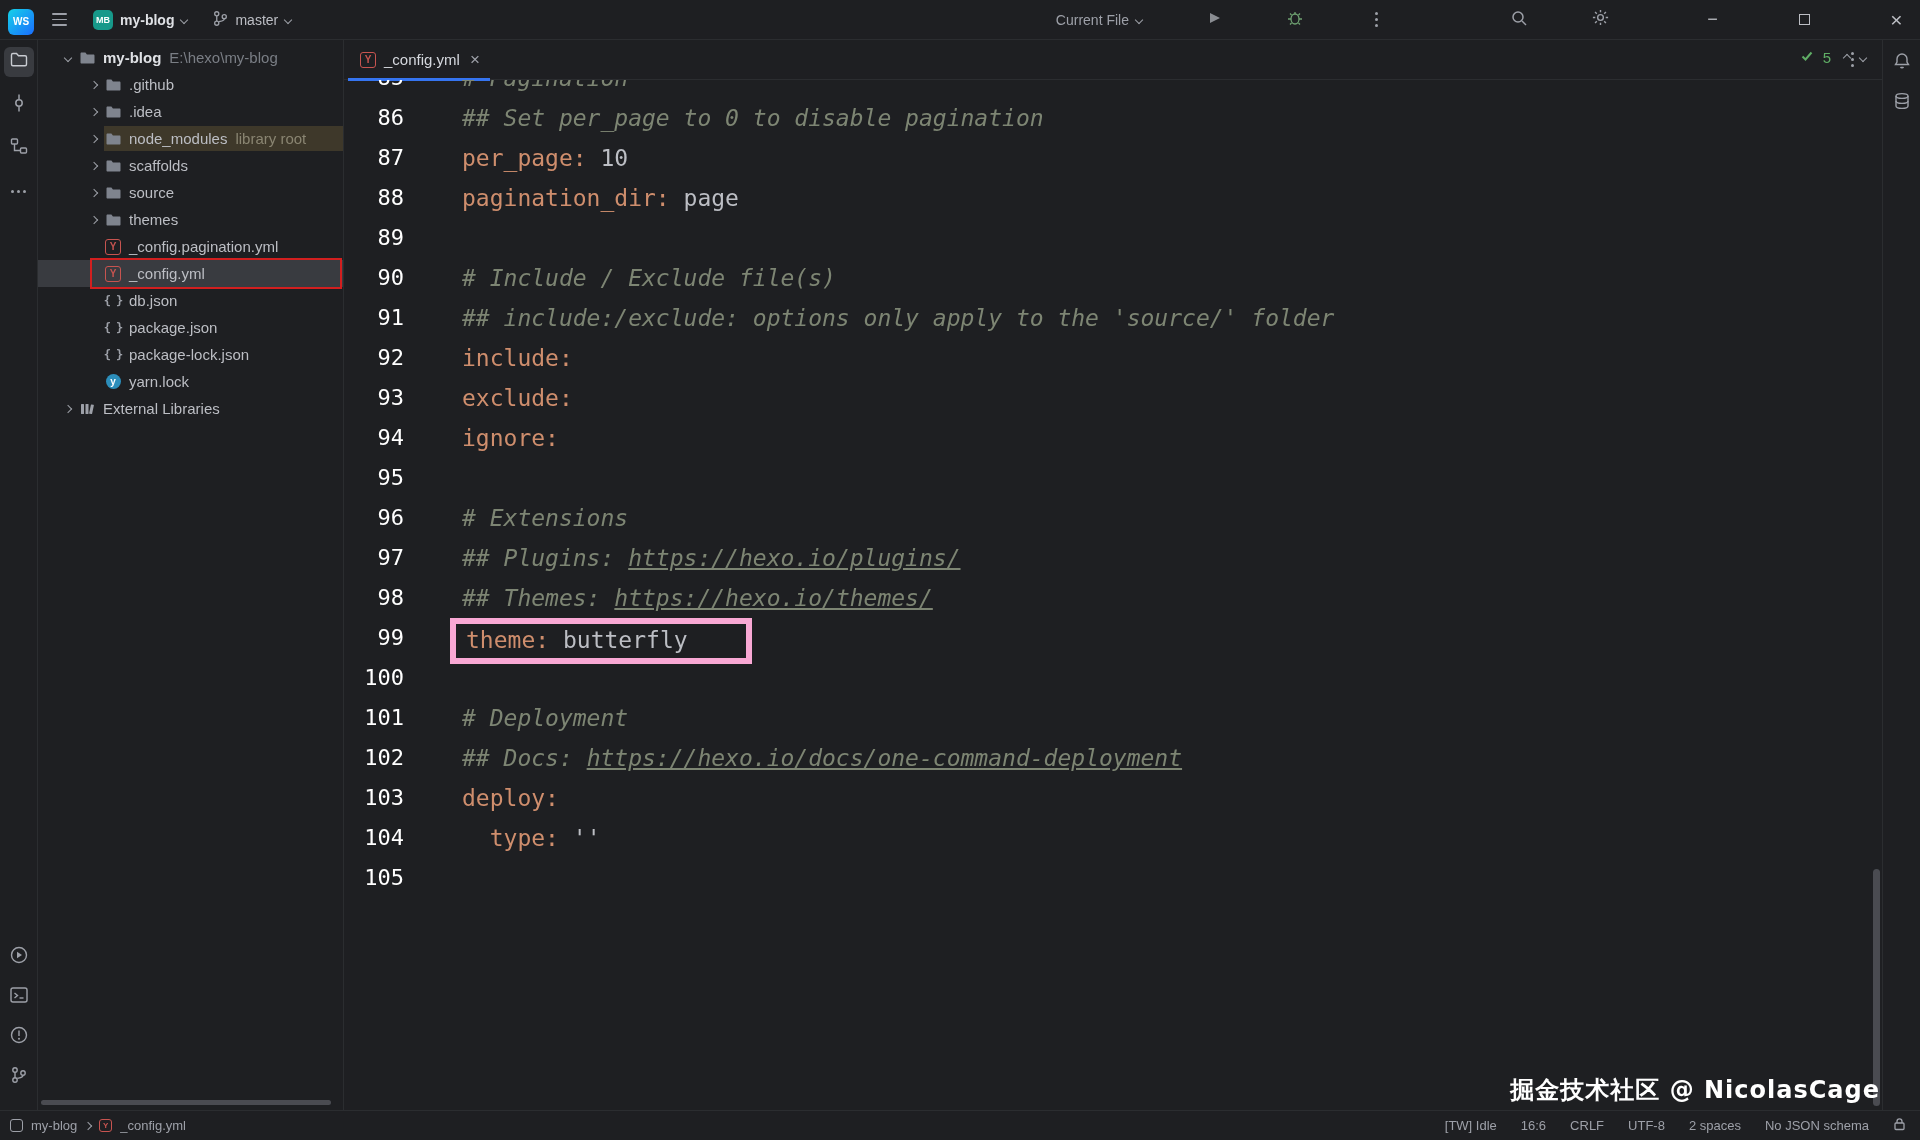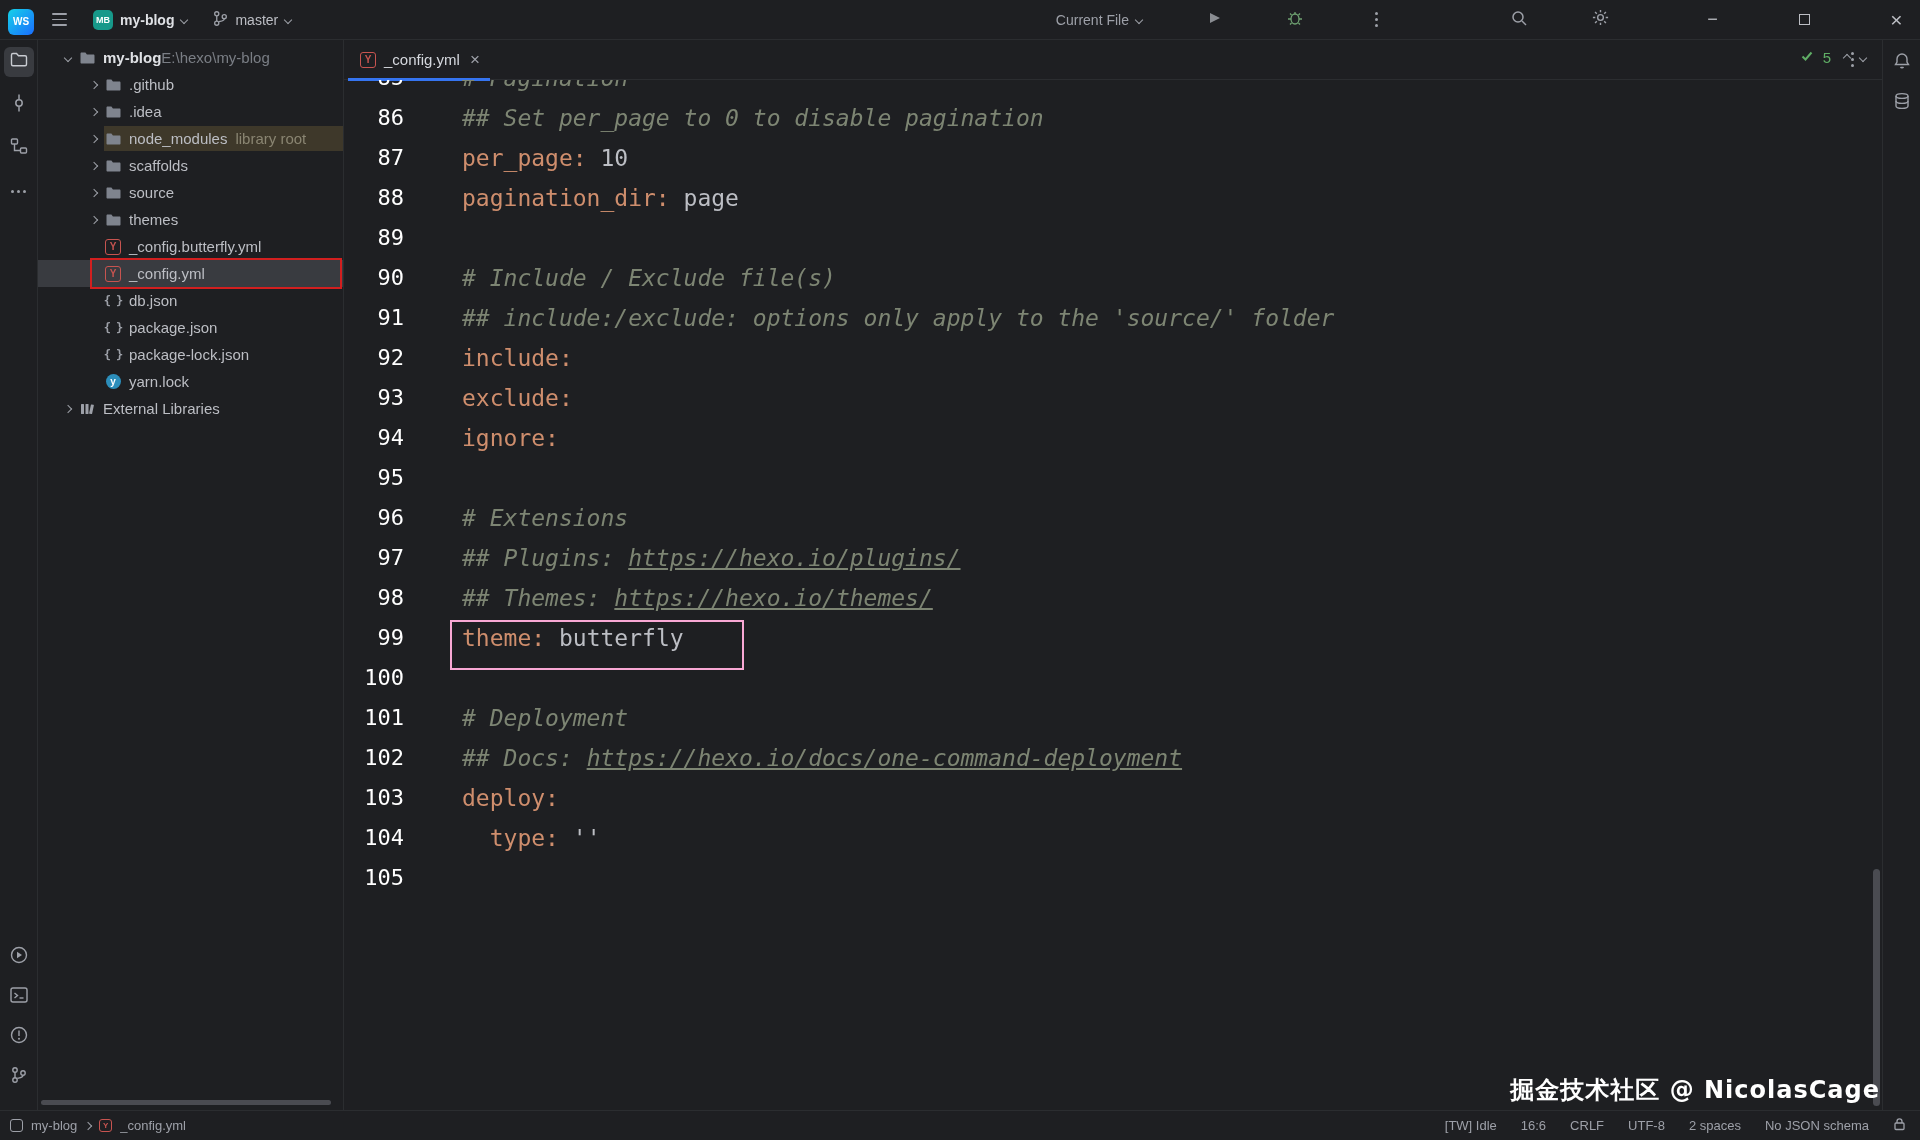--- a/index.html
+++ b/index.html
@@ -50,21 +50,21 @@
   
   .project-panel { width:306px; border-right:1px solid #2b2d30; position:relative; }
   .panel-header { height:38px; display:flex; align-items:center; gap:9px; padding-left:18px; font-size:15px; font-weight:600; color:#dfe1e5; cursor:pointer; }
   .tree { padding-top:4px; }
   .tree-row { position:relative; display:flex; align-items:center; height:27px; font-size:15px; color:#bcbec4; cursor:pointer; }
   .tree-row.selected { background:#393b40; }
   .tree-chev { width:20px; display:flex; justify-content:center; align-items:center; flex:none; position:relative; z-index:1; }
   .tree-icon { width:18px; height:18px; margin-right:7px; display:flex; align-items:center; justify-content:center; flex:none; position:relative; z-index:1; }
   .tree-label { position:relative; z-index:1; white-space:nowrap; }
   .tree-label.bold { font-weight:600; color:#dfe1e5; }
-  .tree-path { color:#7a7e85; white-space:nowrap; position:relative; z-index:1; }
+  .tree-path { color:#7a7e85; margin-left:8px; white-space:nowrap; position:relative; z-index:1; }
   .tree-suffix { color:#8a8572; margin-left:8px; white-space:nowrap; position:relative; z-index:1; }
   .row-bg { position:absolute; left:66px; right:0; top:1px; bottom:1px; background:#3e382a; z-index:0; }
   .row-annot { position:absolute; left:52px; right:1px; top:-2px; bottom:-2px; border:2px solid #d21f1f; z-index:3; pointer-events:none; }
   .hscroll { position:absolute; left:3px; bottom:5px; width:290px; height:5px; border-radius:3px; background:rgba(164,168,178,.33); }
 
   .ic-yaml { width:16px; height:16px; border:1.2px solid #c75450; border-radius:3px; color:#c75450; font-size:10px; font-weight:bold; display:flex; align-items:center; justify-content:center; }
   .ic-yaml.mini { width:13px; height:13px; font-size:8px; }
   .ic-json { color:#9da0a8; font-weight:bold; font-size:12px; font-family:"DejaVu Sans Mono",monospace; letter-spacing:-1px; }
   .ic-yarn { width:15px; height:15px; border-radius:50%; background:#2c8ebb; color:#fff; font-size:10px; font-weight:bold; display:flex; align-items:center; justify-content:center; }
 
@@ -79,21 +79,21 @@
   .editor { flex:1; position:relative; overflow:hidden; }
   .code { margin-top:-22px; }
   .code-line { display:flex; height:40px; line-height:40px; font-family:"DejaVu Sans Mono",monospace; font-size:23px; }
   .ln { flex:none; width:76px; text-align:right; padding-right:16px; color:#ffffff; font-size:22px; user-select:none; cursor:pointer; }
   .lc { white-space:pre; padding-left:42px; color:#bcbec4; }
   .seg.comment { color:#7d8573; font-style:italic; }
   .seg.key { color:#cf8e6d; }
   .seg.value { color:#bcbec4; }
   .seg.plain { color:#bcbec4; }
   .seg.link { color:#7d8573; font-style:italic; text-decoration:underline; cursor:pointer; }
-  .code-annot { display:inline-block; border:2px solid #f9a8d4; padding:0 58px 14px 10px; margin-left:-12px; line-height:32px; }
+  .code-annot { display:inline-block; border:6px solid #f9a8d4; padding:0 58px 2px 10px; margin-left:-12px; line-height:32px; }
 
   .inspection { position:absolute; top:9px; right:16px; display:flex; align-items:center; gap:9px; font-size:15px; color:#5fad65; z-index:5; }
   .inspection .navs { display:flex; align-items:center; gap:10px; margin-left:4px; }
   .vscroll { position:absolute; right:2px; top:829px; bottom:4px; width:7px; border-radius:4px; background:rgba(164,168,178,.33); }
 
   .right-stripe { width:38px; border-left:1px solid #2b2d30; display:flex; flex-direction:column; align-items:center; padding-top:8px; }
   .right-stripe .stripe-btn { margin-bottom:10px; }
 
   
   .statusbar { height:30px; display:flex; align-items:center; border-top:1px solid #2b2d30; padding:0 14px 0 10px; font-size:13px; color:#9da0a8; }
@@ -345,21 +345,21 @@
               <path d="M1.5 3.6c0-.6.45-1.1 1-1.1h3.9l1.5 1.9h6.6c.55 0 1 .5 1 1.1v7c0 .6-.45 1.1-1 1.1h-12c-.55 0-1-.5-1-1.1z" fill="#7f848e"></path>
             </svg>
           </span>
           <span class="tree-label">themes</span>
         </div>
         <div class="tree-row" style="padding-left: 46px;">
           <span class="tree-chev"></span>
           <span class="tree-icon">
             <span class="ic-yaml">Y</span>
           </span>
-          <span class="tree-label">_config.butterfly.yml</span>
+          <span class="tree-label">_config.pagination.yml</span>
         </div>
         <div class="tree-row selected" style="padding-left: 46px;">
           <span class="tree-chev"></span>
           <span class="tree-icon">
             <span class="ic-yaml">Y</span>
           </span>
           <span class="tree-label">_config.yml</span>
           <div class="row-annot"></div>
         </div>
         <div class="tree-row" style="padding-left: 46px;">

